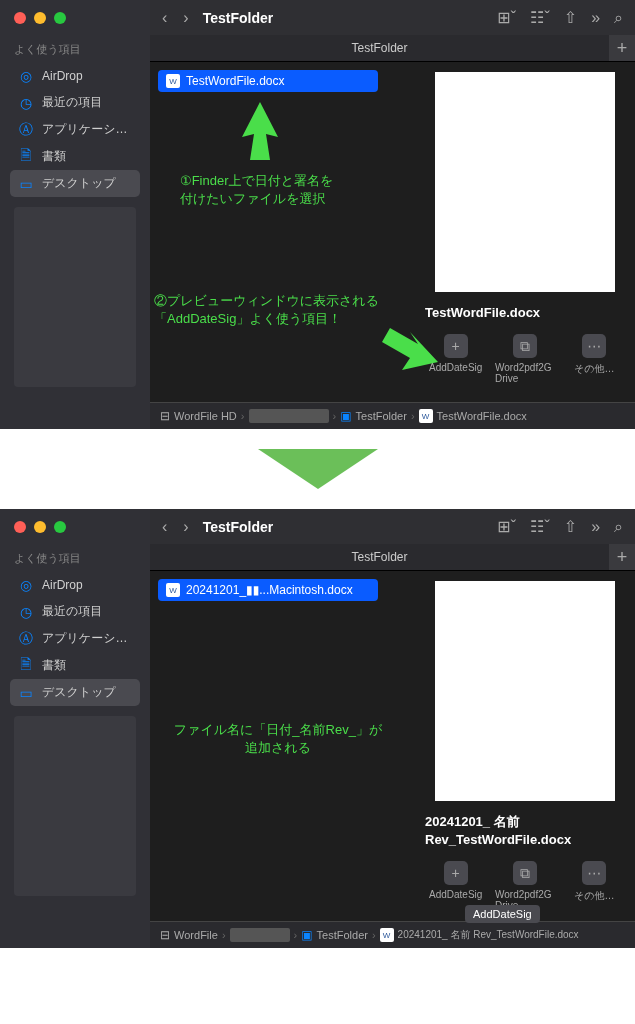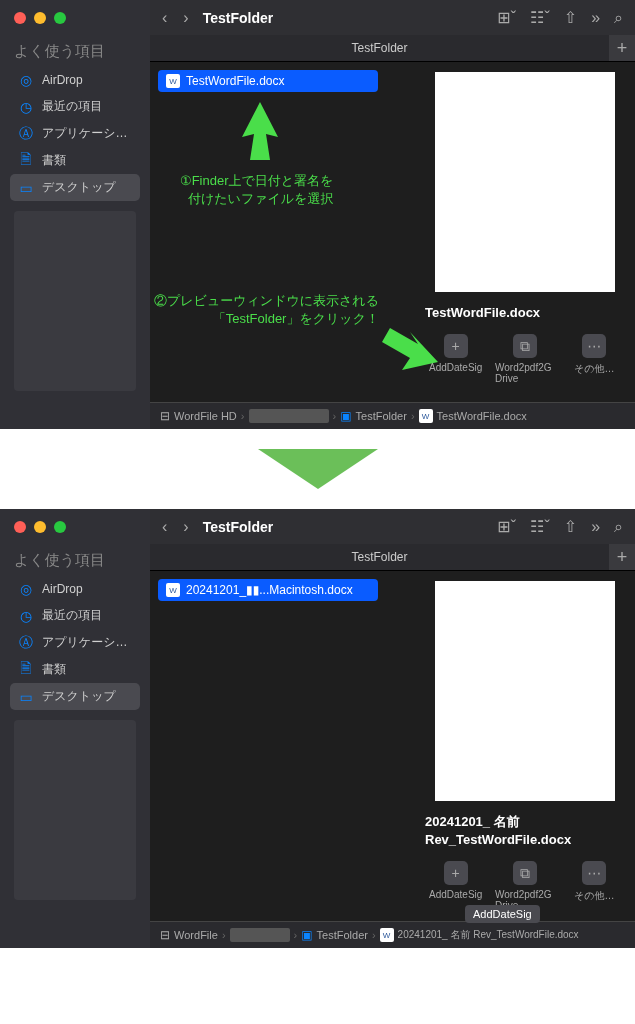--- a/index.html
+++ b/index.html
@@ -4,21 +4,21 @@
 <style>
 * { margin: 0; padding: 0; box-sizing: border-box; font-family: -apple-system, "Helvetica Neue", sans-serif; }
 body { background: #ffffff; width: 635px; }
 .finder-window { background: #2a2a2e; color: #d0d0d0; width: 635px; position: relative; }
 .traffic-lights { display: flex; gap: 8px; padding: 12px 14px; }
 .light { width: 12px; height: 12px; border-radius: 50%; }
 .red { background: #ff5f57; }
 .yellow { background: #febc2e; }
 .green { background: #28c840; }
 .sidebar { width: 150px; background: #303036; padding: 0 10px 10px 10px; font-size: 12px; }
-.sidebar-header { color: #888; font-size: 15px; padding: 6px 4px; }
+.sidebar-header { color: #888; font-size: 11px; padding: 6px 4px; }
 .sidebar-item { display: flex; align-items: center; gap: 8px; padding: 5px 8px; border-radius: 5px; cursor: pointer; }
 .sidebar-item.active { background: #4a4a50; }
 .sidebar-icon { width: 16px; height: 16px; display: flex; align-items: center; justify-content: center; color: #0a84ff; font-size: 14px; }
 .sidebar-placeholder { margin: 10px 4px 0 4px; height: 180px; background: #3a3a40; border-radius: 4px; }
 .main-area { flex: 1; display: flex; flex-direction: column; background: #1e1e1e; }
 .toolbar { display: flex; align-items: center; padding: 8px 12px; gap: 14px; background: #2f2f33; }
 .nav-arrows { display: flex; gap: 16px; color: #888; font-size: 18px; }
 .title { font-weight: 600; font-size: 14px; color: #fff; }
 .tb-spacer { flex: 1; }
 .tb-icon { color: #aaa; font-size: 16px; cursor: pointer; }
@@ -32,21 +32,21 @@
 .preview-pane { width: 220px; padding: 10px; display: flex; flex-direction: column; }
 .preview-doc { background: #fff; width: 180px; height: 220px; margin: 0 auto; }
 .preview-name { font-size: 13px; font-weight: 600; color: #fff; margin-top: 12px; line-height: 1.4; }
 .preview-actions { display: flex; gap: 8px; margin-top: 12px; justify-content: space-around; }
 .action-btn { display: flex; flex-direction: column; align-items: center; gap: 4px; font-size: 10px; color: #aaa; cursor: pointer; width: 60px; }
 .action-icon { width: 24px; height: 24px; background: #4a4a50; border-radius: 5px; display: flex; align-items: center; justify-content: center; font-size: 14px; }
 .path-bar { display: flex; align-items: center; gap: 4px; padding: 6px 10px; font-size: 11px; color: #aaa; background: #2a2a2e; border-top: 1px solid #444; }
 .path-redact { background: #555; width: 80px; height: 14px; border-radius: 2px; }
 .path-sep { color: #666; }
 .status-bar { text-align: center; padding: 4px; font-size: 11px; color: #aaa; background: #2a2a2e; }
-.annotation { color: #4ade4a; font-size: 13px; font-weight: 500; position: absolute; line-height: 1.4; text-align: right; }
+.annotation { color: #4ade4a; font-size: 13px; font-weight: 500; position: absolute; line-height: 1.4; }
 .arrow-cursor { position: absolute; }
 .arrow-svg { fill: #4ade4a; }
 .down-triangle { width: 0; height: 0; border-left: 60px solid transparent; border-right: 60px solid transparent; border-top: 40px solid #6bbf59; margin: 20px auto; }
 .window-body { display: flex; }
 .folder-icon { color: #0a84ff; font-size: 12px; }
 .disk-icon { color: #aaa; font-size: 12px; }
 .tooltip-box { position: absolute; background: #4a4a50; color: #fff; font-size: 11px; padding: 3px 8px; border-radius: 4px; }
 </style>
 </head>
 <body>
@@ -109,21 +109,21 @@
             <span>TestWordFile.docx</span>
           </div>
           <div class="arrow-cursor" style="left:90px; top:40px;">
             <svg width="40" height="60" class="arrow-svg">
                 <polygon points="20,0 38,35 26,32 30,58 10,58 14,32 2,35"></polygon>
               </svg>
           </div>
           <div class="annotation" style="left:30px; top:110px; white-space:pre-line;">①Finder上で日付と署名を
 付けたいファイルを選択</div>
           <div class="annotation" style="left:4px; top:230px; white-space:pre-line;">②プレビューウィンドウに表示される
-「TestFolder」をクリック！</div>
+「AddDateSig」よく使う項目！</div>
           <div class="arrow-cursor" style="left:230px; top:260px;">
             <svg width="60" height="50" class="arrow-svg">
                 <polygon points="58,40 22,48 30,36 2,20 10,6 38,22 30,10"></polygon>
               </svg>
           </div>
         </div>
         <div class="preview-pane">
           <div class="preview-doc"></div>
           <div class="preview-name">TestWordFile.docx</div>
           <div class="preview-actions">
@@ -210,20 +210,22 @@
       <div class="tab-bar">
         <div class="tab">TestFolder</div>
         <div class="tab-plus">+</div>
       </div>
       <div class="content-row">
         <div class="file-list">
           <div class="file-row">
             <span class="file-icon">W</span>
             <span>20241201_▮▮...Macintosh.docx</span>
           </div>
+          <div class="annotation" style="left:18px; top:150px; white-space:pre-line; text-align:center; width:220px;">ファイル名に「日付_名前Rev_」が
+追加される</div>
         </div>
         <div class="preview-pane" style="position:relative;">
           <div class="preview-doc"></div>
           <div class="preview-name">20241201_ 名前 Rev_TestWordFile.docx</div>
           <div class="preview-actions">
             <div class="action-btn">
               <div class="action-icon">+</div>
               <span>AddDateSig</span>
             </div>
             <div class="action-btn">

